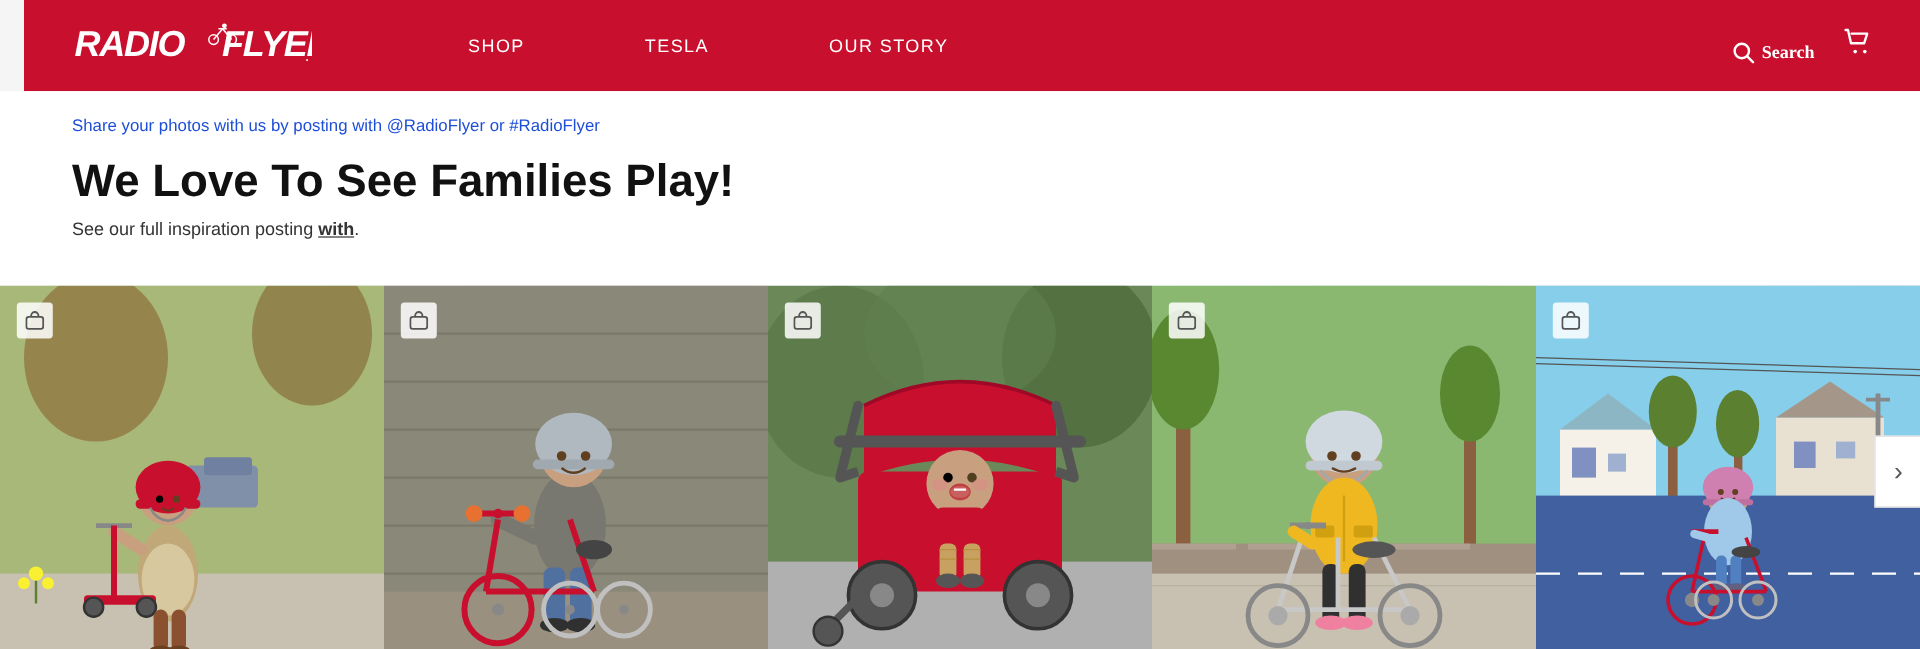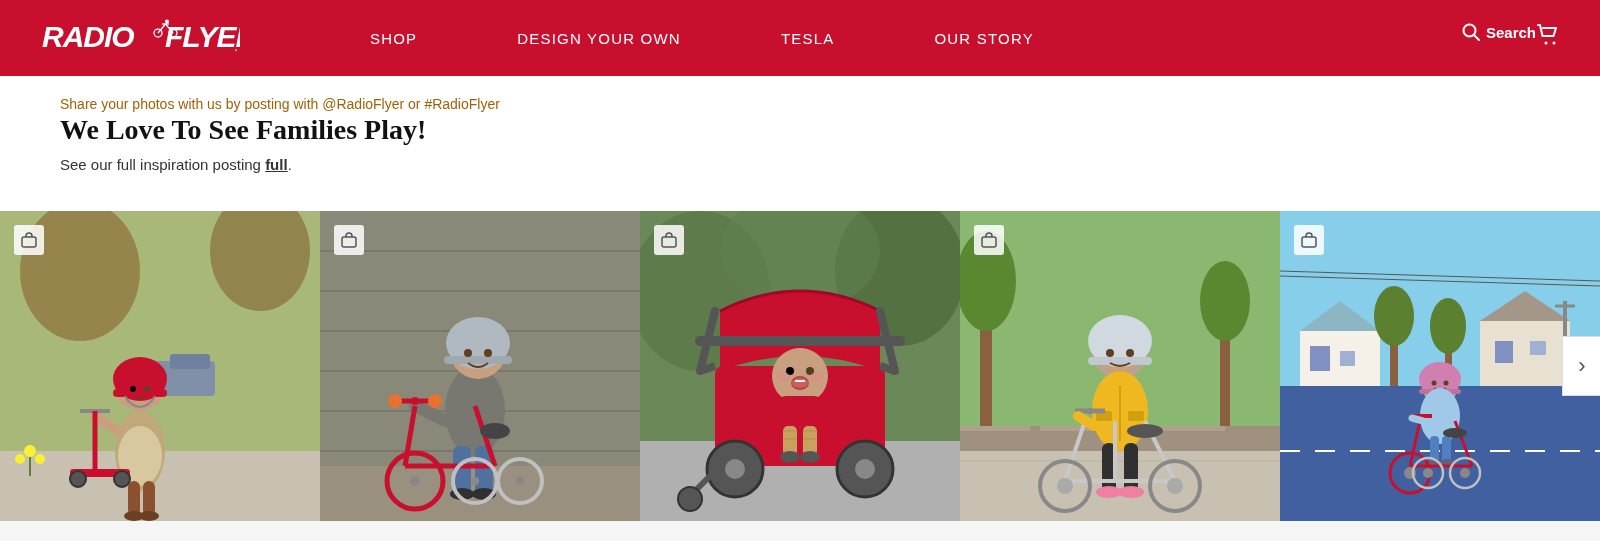--- a/index.html
+++ b/index.html
@@ -6,20 +6,21 @@
     body { font-family: Arial, Helvetica, sans-serif; background: #f5f5f5; width: 1600px; overflow-x: hidden; }
 
     
     nav {
       background: #c8102e;
       height: 76px;
       display: flex;
       align-items: center;
       padding: 0 40px;
       gap: 0;
+      margin-left: 20px;
     }
     .nav-logo {
       flex: 0 0 auto;
       margin-right: 80px;
     }
     .nav-logo svg { width: 200px; height: 50px; }
     .nav-links {
       display: flex;
       align-items: center;
       flex: 1;
@@ -30,22 +31,24 @@
       text-decoration: none;
       font-size: 15px;
       font-weight: 400;
       letter-spacing: 0.08em;
       text-transform: uppercase;
       padding: 0 50px;
       cursor: pointer;
     }
     .nav-right {
       display: flex;
-      align-items: flex-start;
+      align-items: flex-end;
+      gap: 24px;
       margin-left: auto;
+      font-family: Liberation Serif, serif;
     }
     .nav-search {
       display: flex;
       align-items: center;
       gap: 6px;
       color: #fff;
       font-size: 15px;
       font-weight: 600;
       cursor: pointer;
     }
@@ -55,29 +58,29 @@
       cursor: pointer;
     }
 
     
     .content-area {
       background: #fff;
       padding: 20px 60px 10px 60px;
     }
     .share-text {
       font-size: 14px;
-      color: #a16207;
-      margin-bottom: 2px;
+      color: #1d4ed8;
+      margin-bottom: 18px;
     }
     .main-heading {
-      font-size: 28px;
+      font-size: 38px;
       font-weight: 900;
       color: #111;
       margin-bottom: 10px;
-      font-family: Liberation Serif, serif;
+      font-family: Liberation Sans, sans-serif;
     }
     .sub-text {
       font-size: 15px;
       color: #333;
       margin-bottom: 28px;
     }
     .sub-text a {
       color: #333;
       font-weight: bold;
       text-decoration: underline;
@@ -167,21 +170,20 @@
       </g>
 
       <text x="125" y="36" font-family="Arial Black, Arial" font-size="30" font-weight="900" font-style="italic" fill="white" letter-spacing="-1">FLYER</text>
 
       <text x="194" y="40" font-family="Arial" font-size="14" fill="white">.</text>
     </svg>
   </div>
 
   <div class="nav-links">
     <a class="nav-link">SHOP</a>
-    <a class="nav-link">DESIGN YOUR OWN</a>
     <a class="nav-link">TESLA</a>
     <a class="nav-link">OUR STORY</a>
   </div>
 
   <div class="nav-right">
     <div class="nav-search">
       <svg width="18" height="18" viewBox="0 0 18 18" fill="none">
         <circle cx="7.5" cy="7.5" r="6" stroke="white" stroke-width="2"></circle>
         <line x1="12" y1="12" x2="17" y2="17" stroke="white" stroke-width="2" stroke-linecap="round"></line>
       </svg>
@@ -194,21 +196,21 @@
         <circle cx="18" cy="20" r="1.5" fill="white"></circle>
       </svg>
     </div>
   </div>
 </nav>
 
 <div class="content-area">
   <p class="share-text">Share your photos with us by posting with @RadioFlyer or #RadioFlyer</p>
   <h1 class="main-heading">We Love To See Families Play!</h1>
   <p class="sub-text">
-    <span>See our full inspiration posting </span><a href="#">full</a><span>.</span>
+    <span>See our full inspiration posting </span><a href="#">with</a><span>.</span>
   </p>
 </div>
 
 <div class="gallery" style="position:relative;">
 
   <div class="gallery-item">
     <div class="gallery-scene img1">
       
       <svg width="100%" height="100%" viewBox="0 0 320 310" preserveAspectRatio="xMidYMid slice" xmlns="http://www.w3.org/2000/svg">
 

